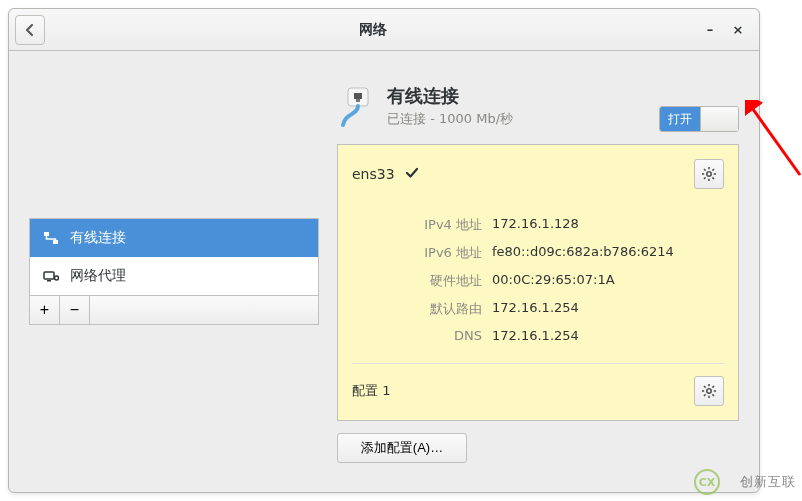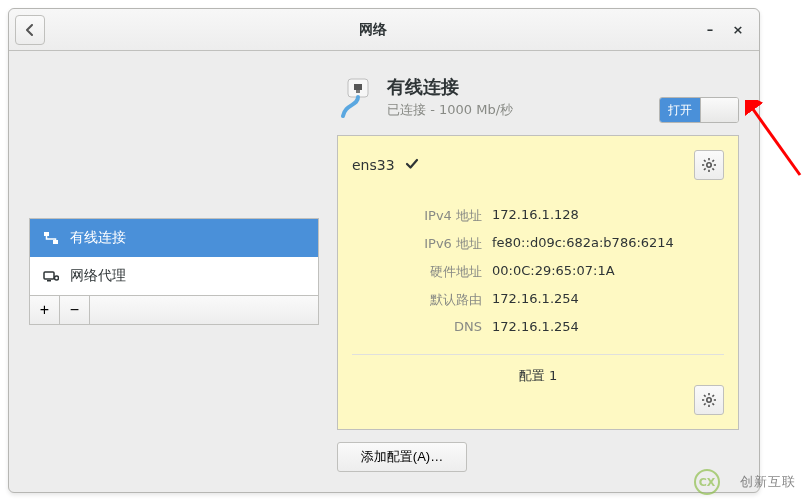--- a/index.html
+++ b/index.html
@@ -206,21 +206,20 @@
   .info-value {
     font-size: 13px;
     word-break: break-all;
   }
   .profile-row {
     display: flex;
     align-items: center;
     border-top: 1px solid #e0e0de;
     padding-top: 12px;
     margin-top: 4px;
-    flex-direction: column;
   }
   .add-profile-btn {
     width: 130px;
     height: 30px;
     border: 1px solid #c0c0bd;
     border-radius: 3px;
     background: linear-gradient(#fafafa, #ededed);
     cursor: pointer;
     font-size: 13px;
     display: flex;

